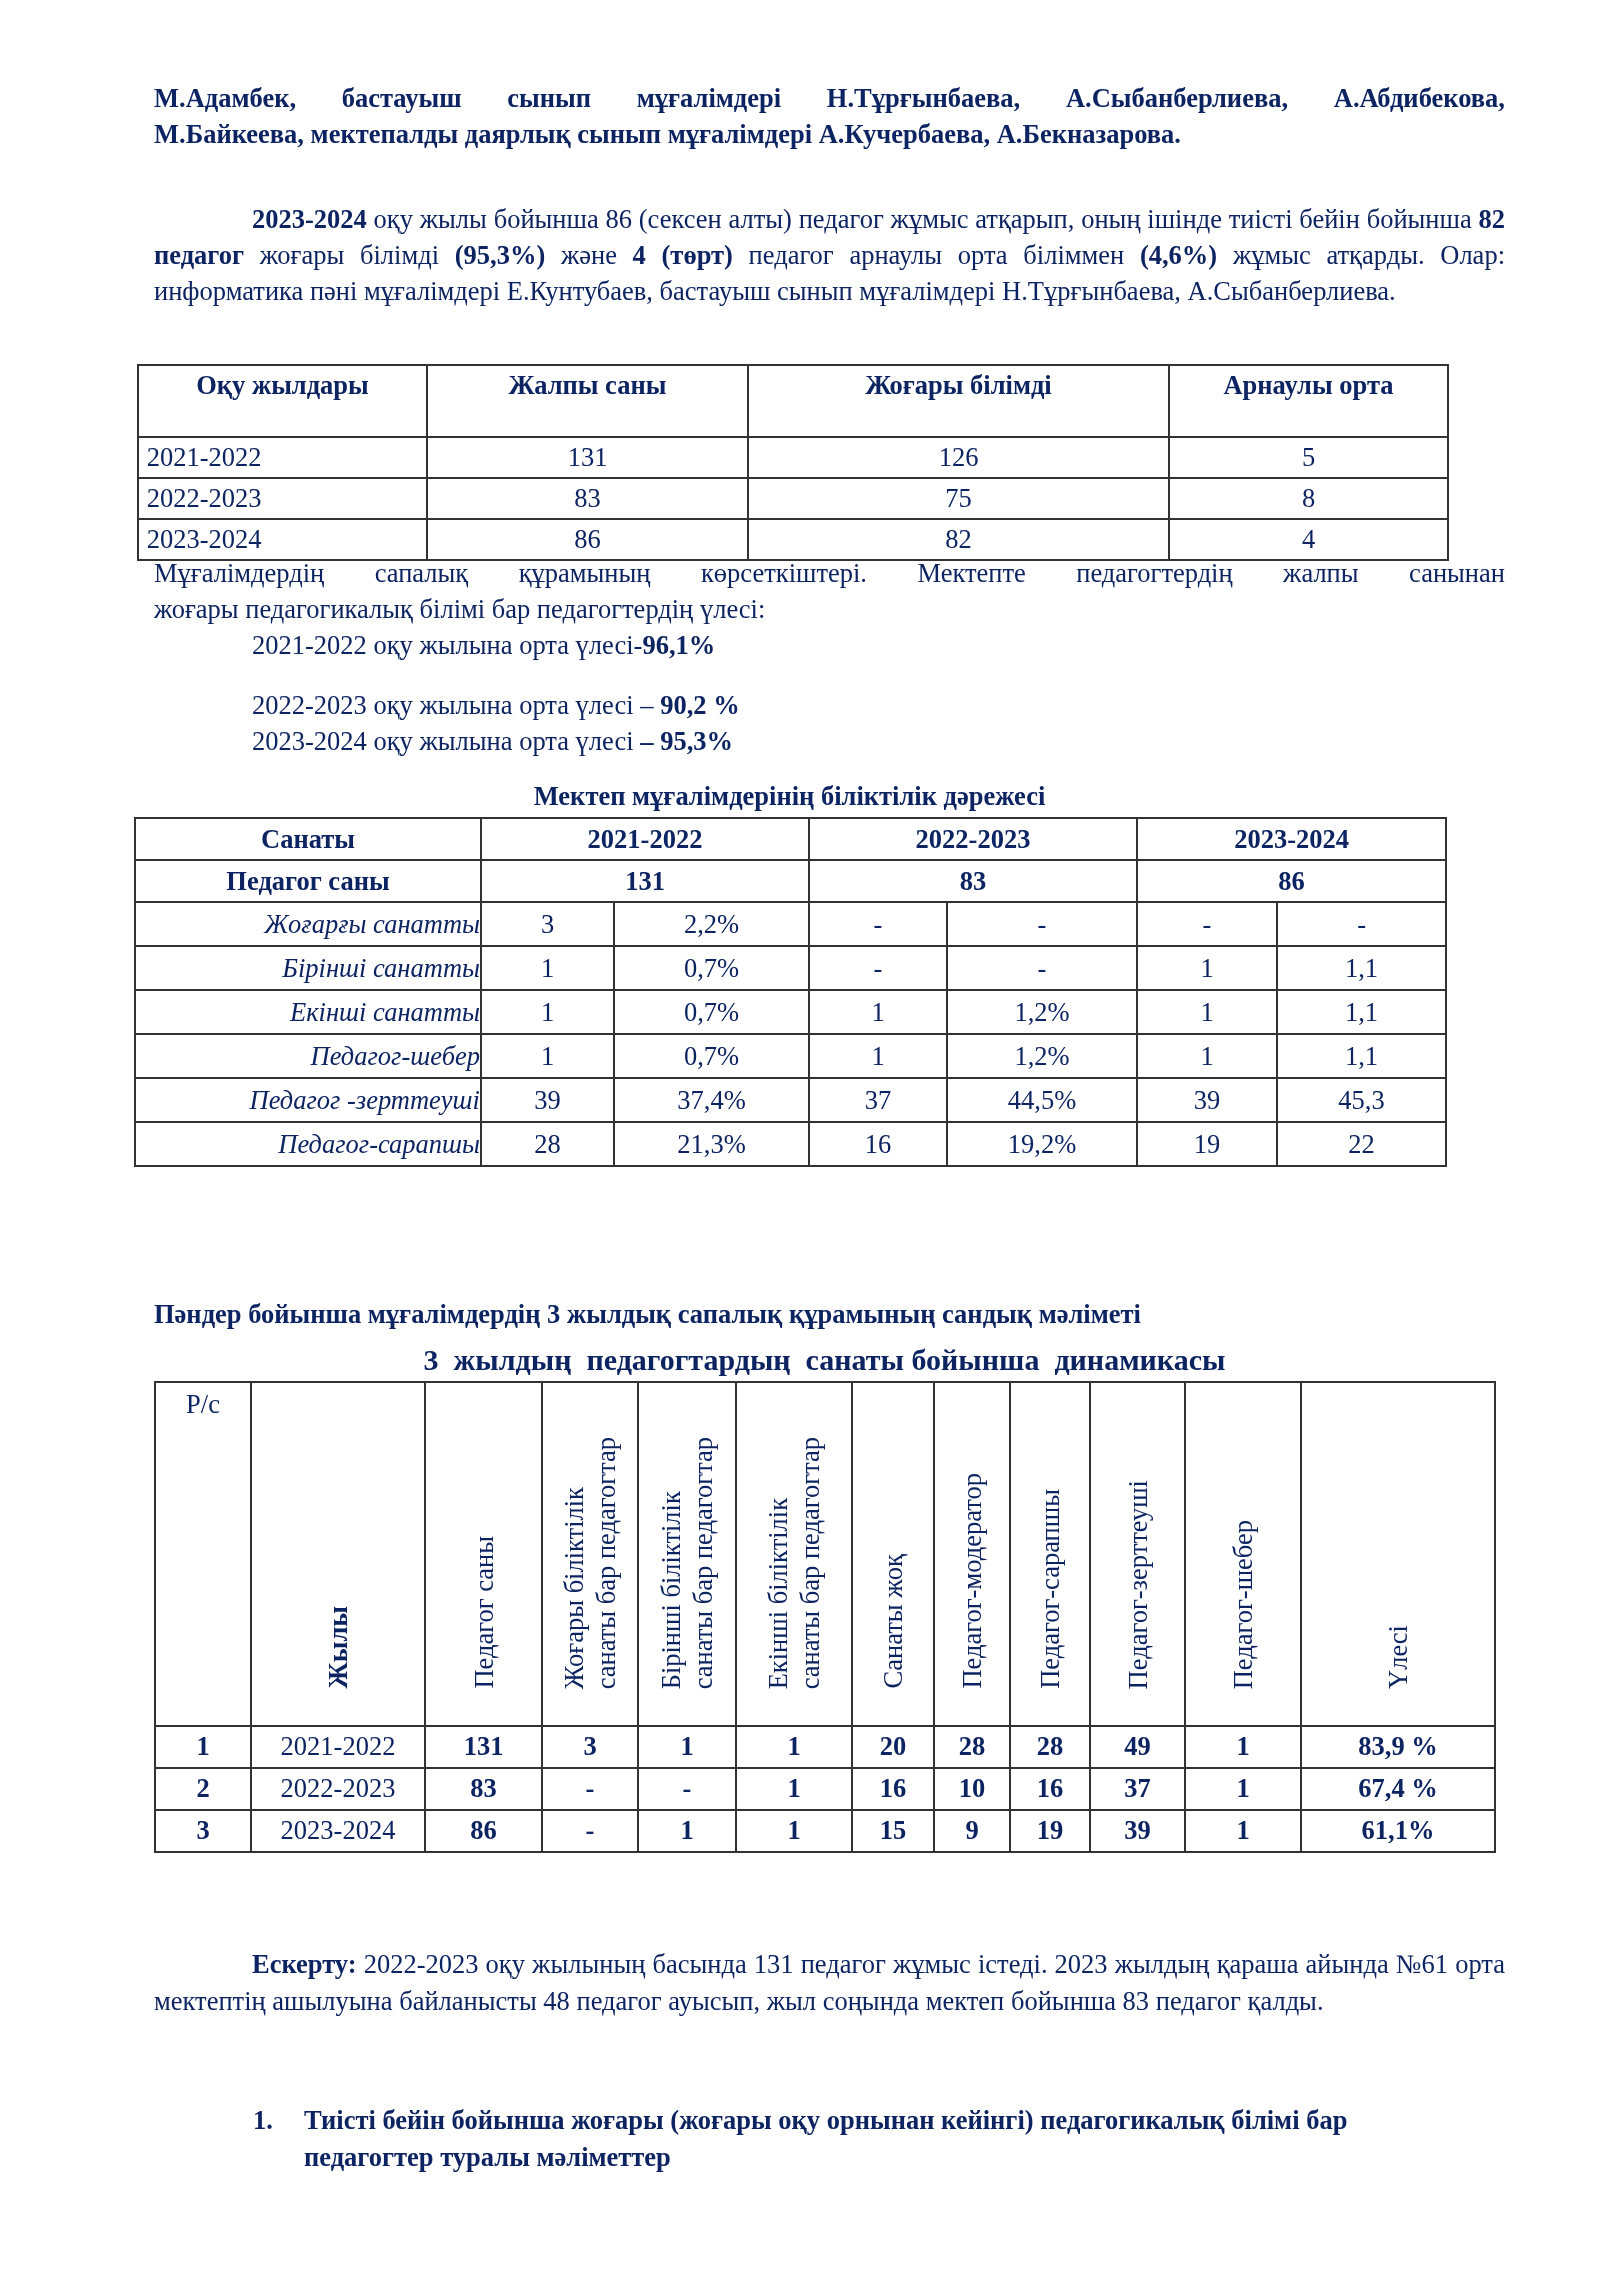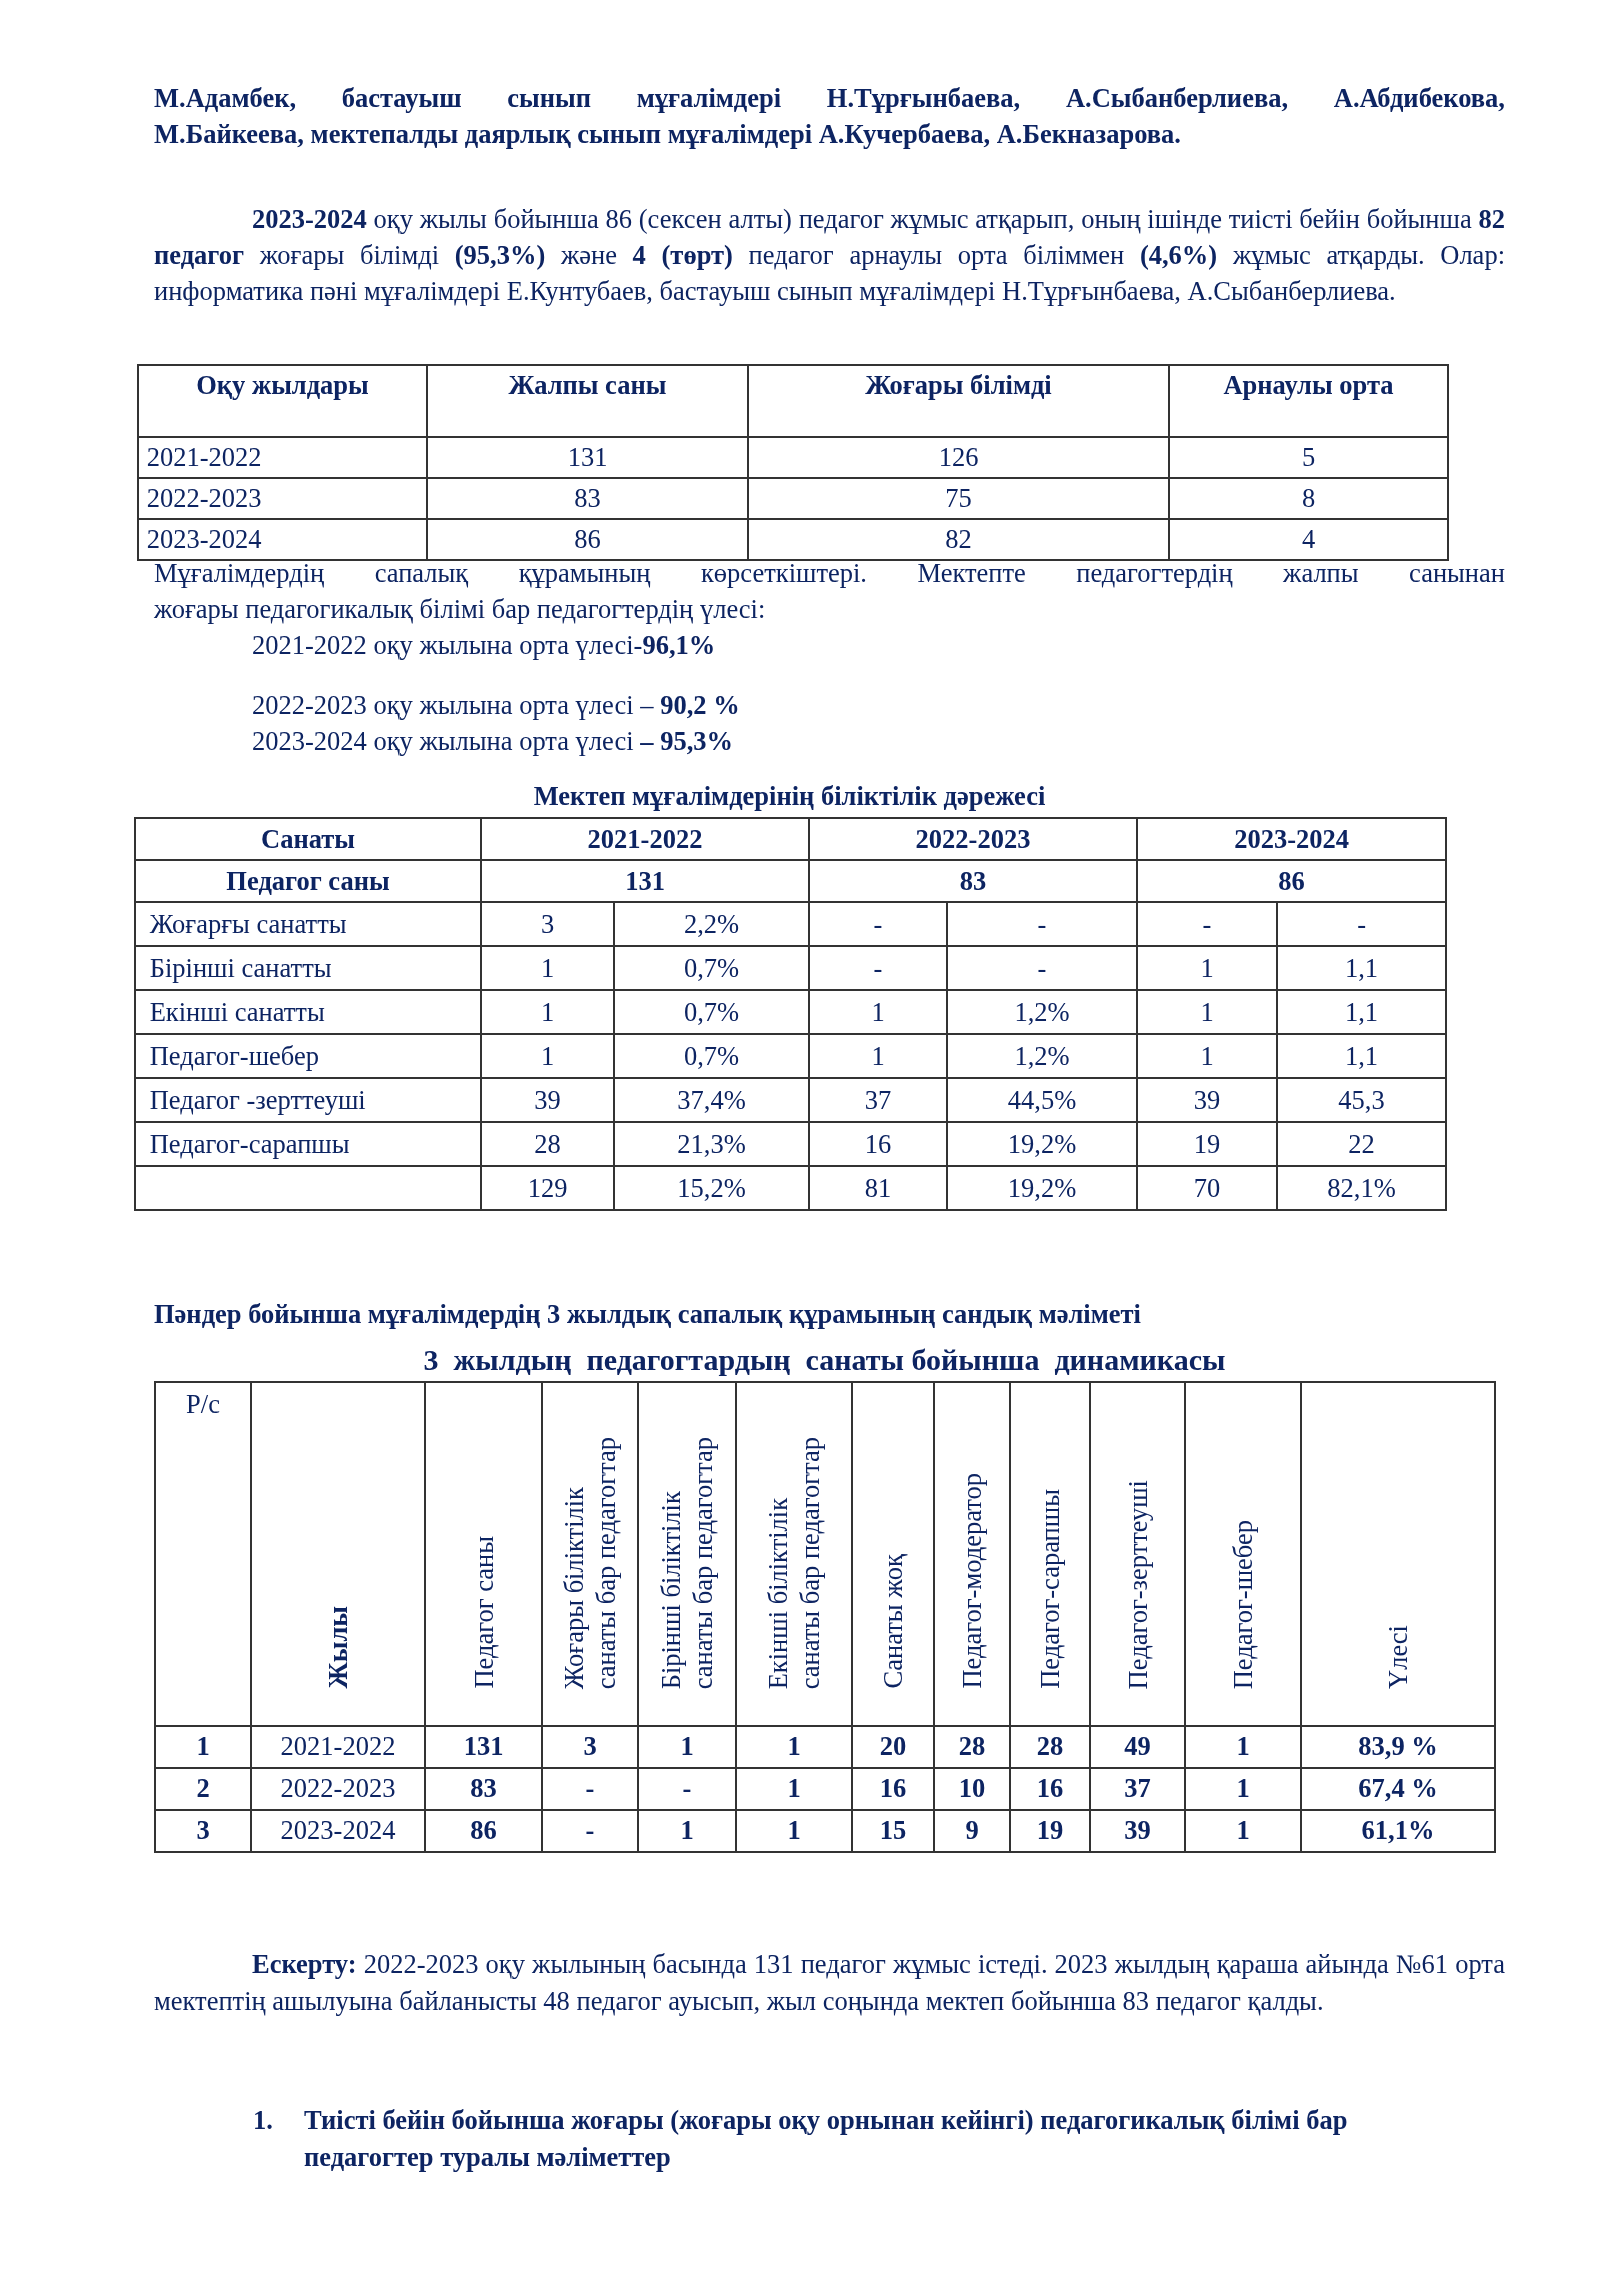--- a/index.html
+++ b/index.html
@@ -25,21 +25,21 @@
   #t1 { left: 137px; top: 364px; width: 1311px; }
   #t1 th { height: 66px; vertical-align: top; padding-top: 3.9px; text-align: center; }
   #t1 td { height: 39px; text-align: center; line-height: 37px; }
   #t1 td.left { text-align: left; padding-left: 7.8px; }
 
   
   .t2-title { position: absolute; left: 134px; width: 1311px; top: 781px; text-align: center; font-size: 26.5px; font-weight: bold; }
   #t2 { left: 134px; top: 817px; width: 1311px; }
   #t2 th { height: 40px; text-align: center; font-size: 26.5px; }
   #t2 td { height: 42px; text-align: center; font-size: 26.5px; }
-  #t2 td.lbl { text-align: left; padding-left: 13.7px; }
+  #t2 td.lbl { text-align: right; padding-left: 13.7px; font-style: italic; }
 
   
   .t3-title1 { position: absolute; left: 154px; top: 1299px; font-size: 26.5px; font-weight: bold; white-space: nowrap; }
   .t3-title2 { position: absolute; left: 154px; width: 1341px; top: 1343px; text-align: center; font-size: 30px; font-weight: bold; white-space: pre; }
   #t3 { left: 154px; top: 1381px; width: 1341px; }
   #t3 th { height: 336px; vertical-align: bottom; font-weight: normal; position: relative; }
   #t3 th.pc { vertical-align: top; text-align: center; padding-top: 5.9px; }
   #t3 .vt {
     writing-mode: vertical-rl; transform: rotate(180deg);
     display: inline-block; font-size: 26.5px; line-height: 32px;
@@ -179,29 +179,20 @@
         <td>45,3</td>
       </tr>
       <tr>
         <td class="lbl">Педагог-сарапшы</td>
         <td>28</td>
         <td>21,3%</td>
         <td>16</td>
         <td>19,2%</td>
         <td>19</td>
         <td>22</td>
-      </tr>
-      <tr>
-        <td class="lbl"></td>
-        <td>129</td>
-        <td>15,2%</td>
-        <td>81</td>
-        <td>19,2%</td>
-        <td>70</td>
-        <td>82,1%</td>
       </tr>
     </tbody>
 </table>
 
 <div class="t3-title1">Пәндер бойынша мұғалімдердің 3 жылдық  сапалық құрамының сандық  мәліметі</div>
 <div class="t3-title2">3  жылдың  педагогтардың  санаты бойынша  динамикасы</div>
 <table id="t3">
   <colgroup>
     <col style="width:96px">
       <col style="width:174px">

